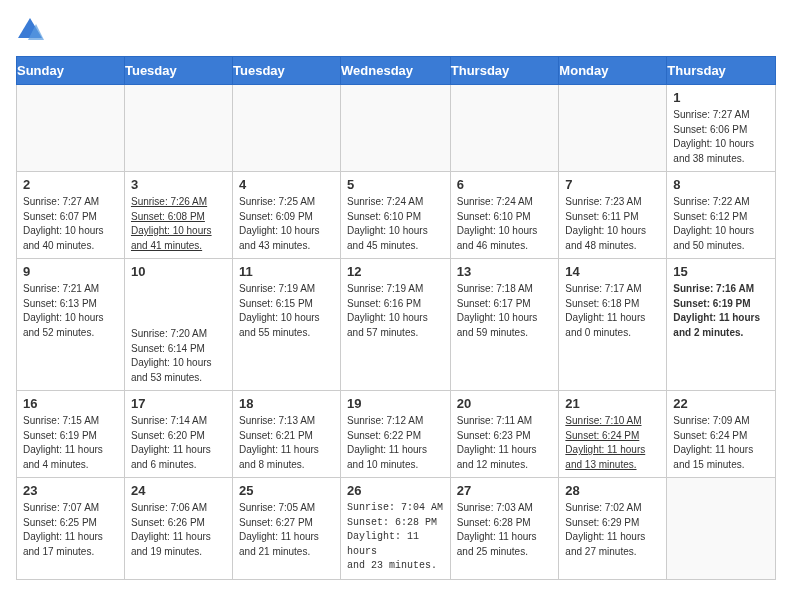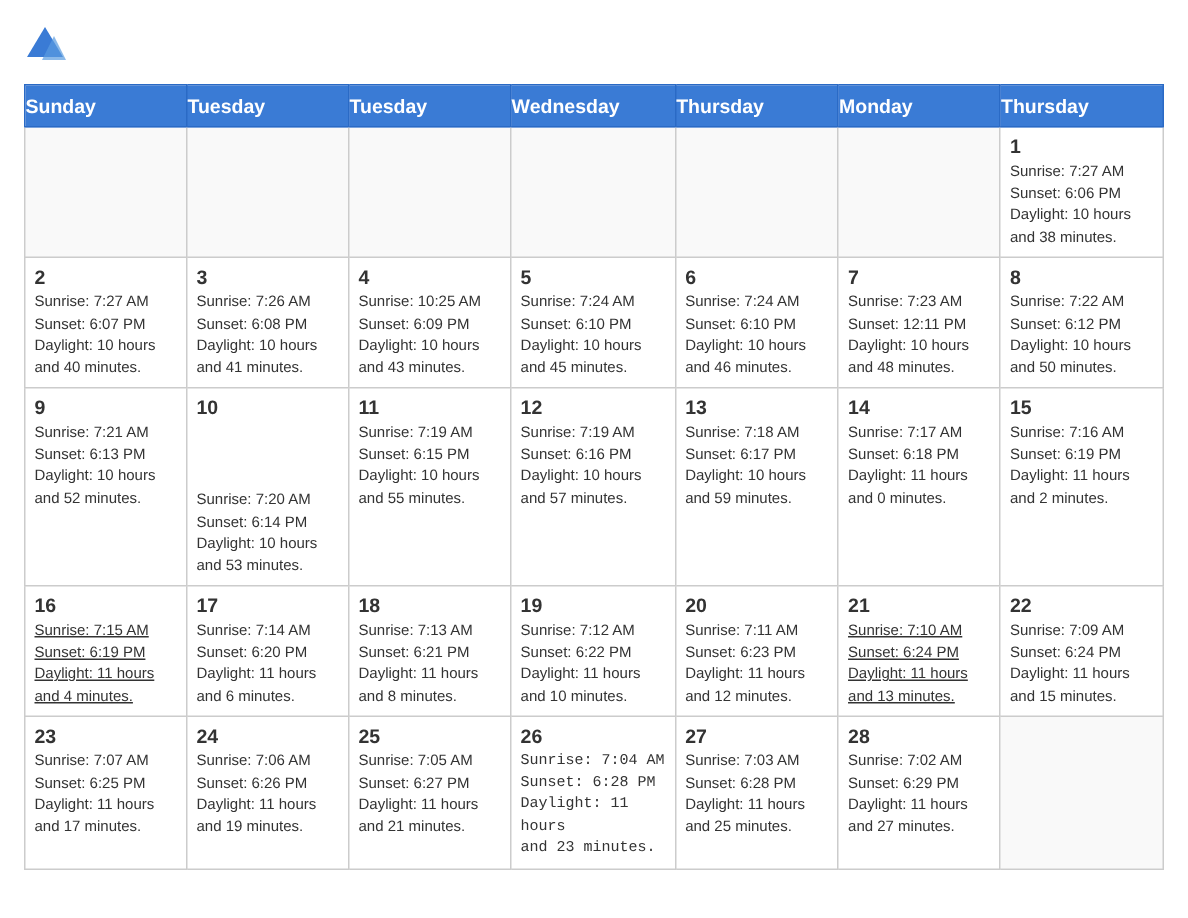--- a/index.html
+++ b/index.html
@@ -128,28 +128,28 @@
       <tr>
         <td>
           <span class="day-number">2</span>
           <div class="day-info" style="white-space: pre-line;">Sunrise: 7:27 AM
 Sunset: 6:07 PM
 Daylight: 10 hours
 and 40 minutes.</div>
         </td>
         <td>
           <span class="day-number">3</span>
-          <div class="day-info" style="white-space: pre-line;">Sunrise: 7:26 AM
+          <div class="day-info" style="white-space: pre-line; text-decoration: underline;">Sunrise: 7:26 AM
 Sunset: 6:08 PM
 Daylight: 10 hours
 and 41 minutes.</div>
         </td>
         <td>
           <span class="day-number">4</span>
-          <div class="day-info" style="white-space: pre-line;">Sunrise: 10:25 AM
+          <div class="day-info" style="white-space: pre-line;">Sunrise: 7:25 AM
 Sunset: 6:09 PM
 Daylight: 10 hours
 and 43 minutes.</div>
         </td>
         <td>
           <span class="day-number">5</span>
           <div class="day-info" style="white-space: pre-line;">Sunrise: 7:24 AM
 Sunset: 6:10 PM
 Daylight: 10 hours
 and 45 minutes.</div>
@@ -157,21 +157,21 @@
         <td>
           <span class="day-number">6</span>
           <div class="day-info" style="white-space: pre-line;">Sunrise: 7:24 AM
 Sunset: 6:10 PM
 Daylight: 10 hours
 and 46 minutes.</div>
         </td>
         <td>
           <span class="day-number">7</span>
           <div class="day-info" style="white-space: pre-line;">Sunrise: 7:23 AM
-Sunset: 12:11 PM
+Sunset: 6:11 PM
 Daylight: 10 hours
 and 48 minutes.</div>
         </td>
         <td>
           <span class="day-number">8</span>
           <div class="day-info" style="white-space: pre-line;">Sunrise: 7:22 AM
 Sunset: 6:12 PM
 Daylight: 10 hours
 and 50 minutes.</div>
         </td>
@@ -214,30 +214,30 @@
         </td>
         <td>
           <span class="day-number">14</span>
           <div class="day-info" style="white-space: pre-line;">Sunrise: 7:17 AM
 Sunset: 6:18 PM
 Daylight: 11 hours
 and 0 minutes.</div>
         </td>
         <td>
           <span class="day-number">15</span>
-          <div class="day-info" style="white-space: pre-line;">Sunrise: 7:16 AM
+          <div class="day-info" style="white-space: pre-line; font-weight: bold;">Sunrise: 7:16 AM
 Sunset: 6:19 PM
 Daylight: 11 hours
 and 2 minutes.</div>
         </td>
       </tr>
       <tr>
         <td>
           <span class="day-number">16</span>
-          <div class="day-info" style="white-space: pre-line; text-decoration: underline;">Sunrise: 7:15 AM
+          <div class="day-info" style="white-space: pre-line;">Sunrise: 7:15 AM
 Sunset: 6:19 PM
 Daylight: 11 hours
 and 4 minutes.</div>
         </td>
         <td>
           <span class="day-number">17</span>
           <div class="day-info" style="white-space: pre-line;">Sunrise: 7:14 AM
 Sunset: 6:20 PM
 Daylight: 11 hours
 and 6 minutes.</div>

